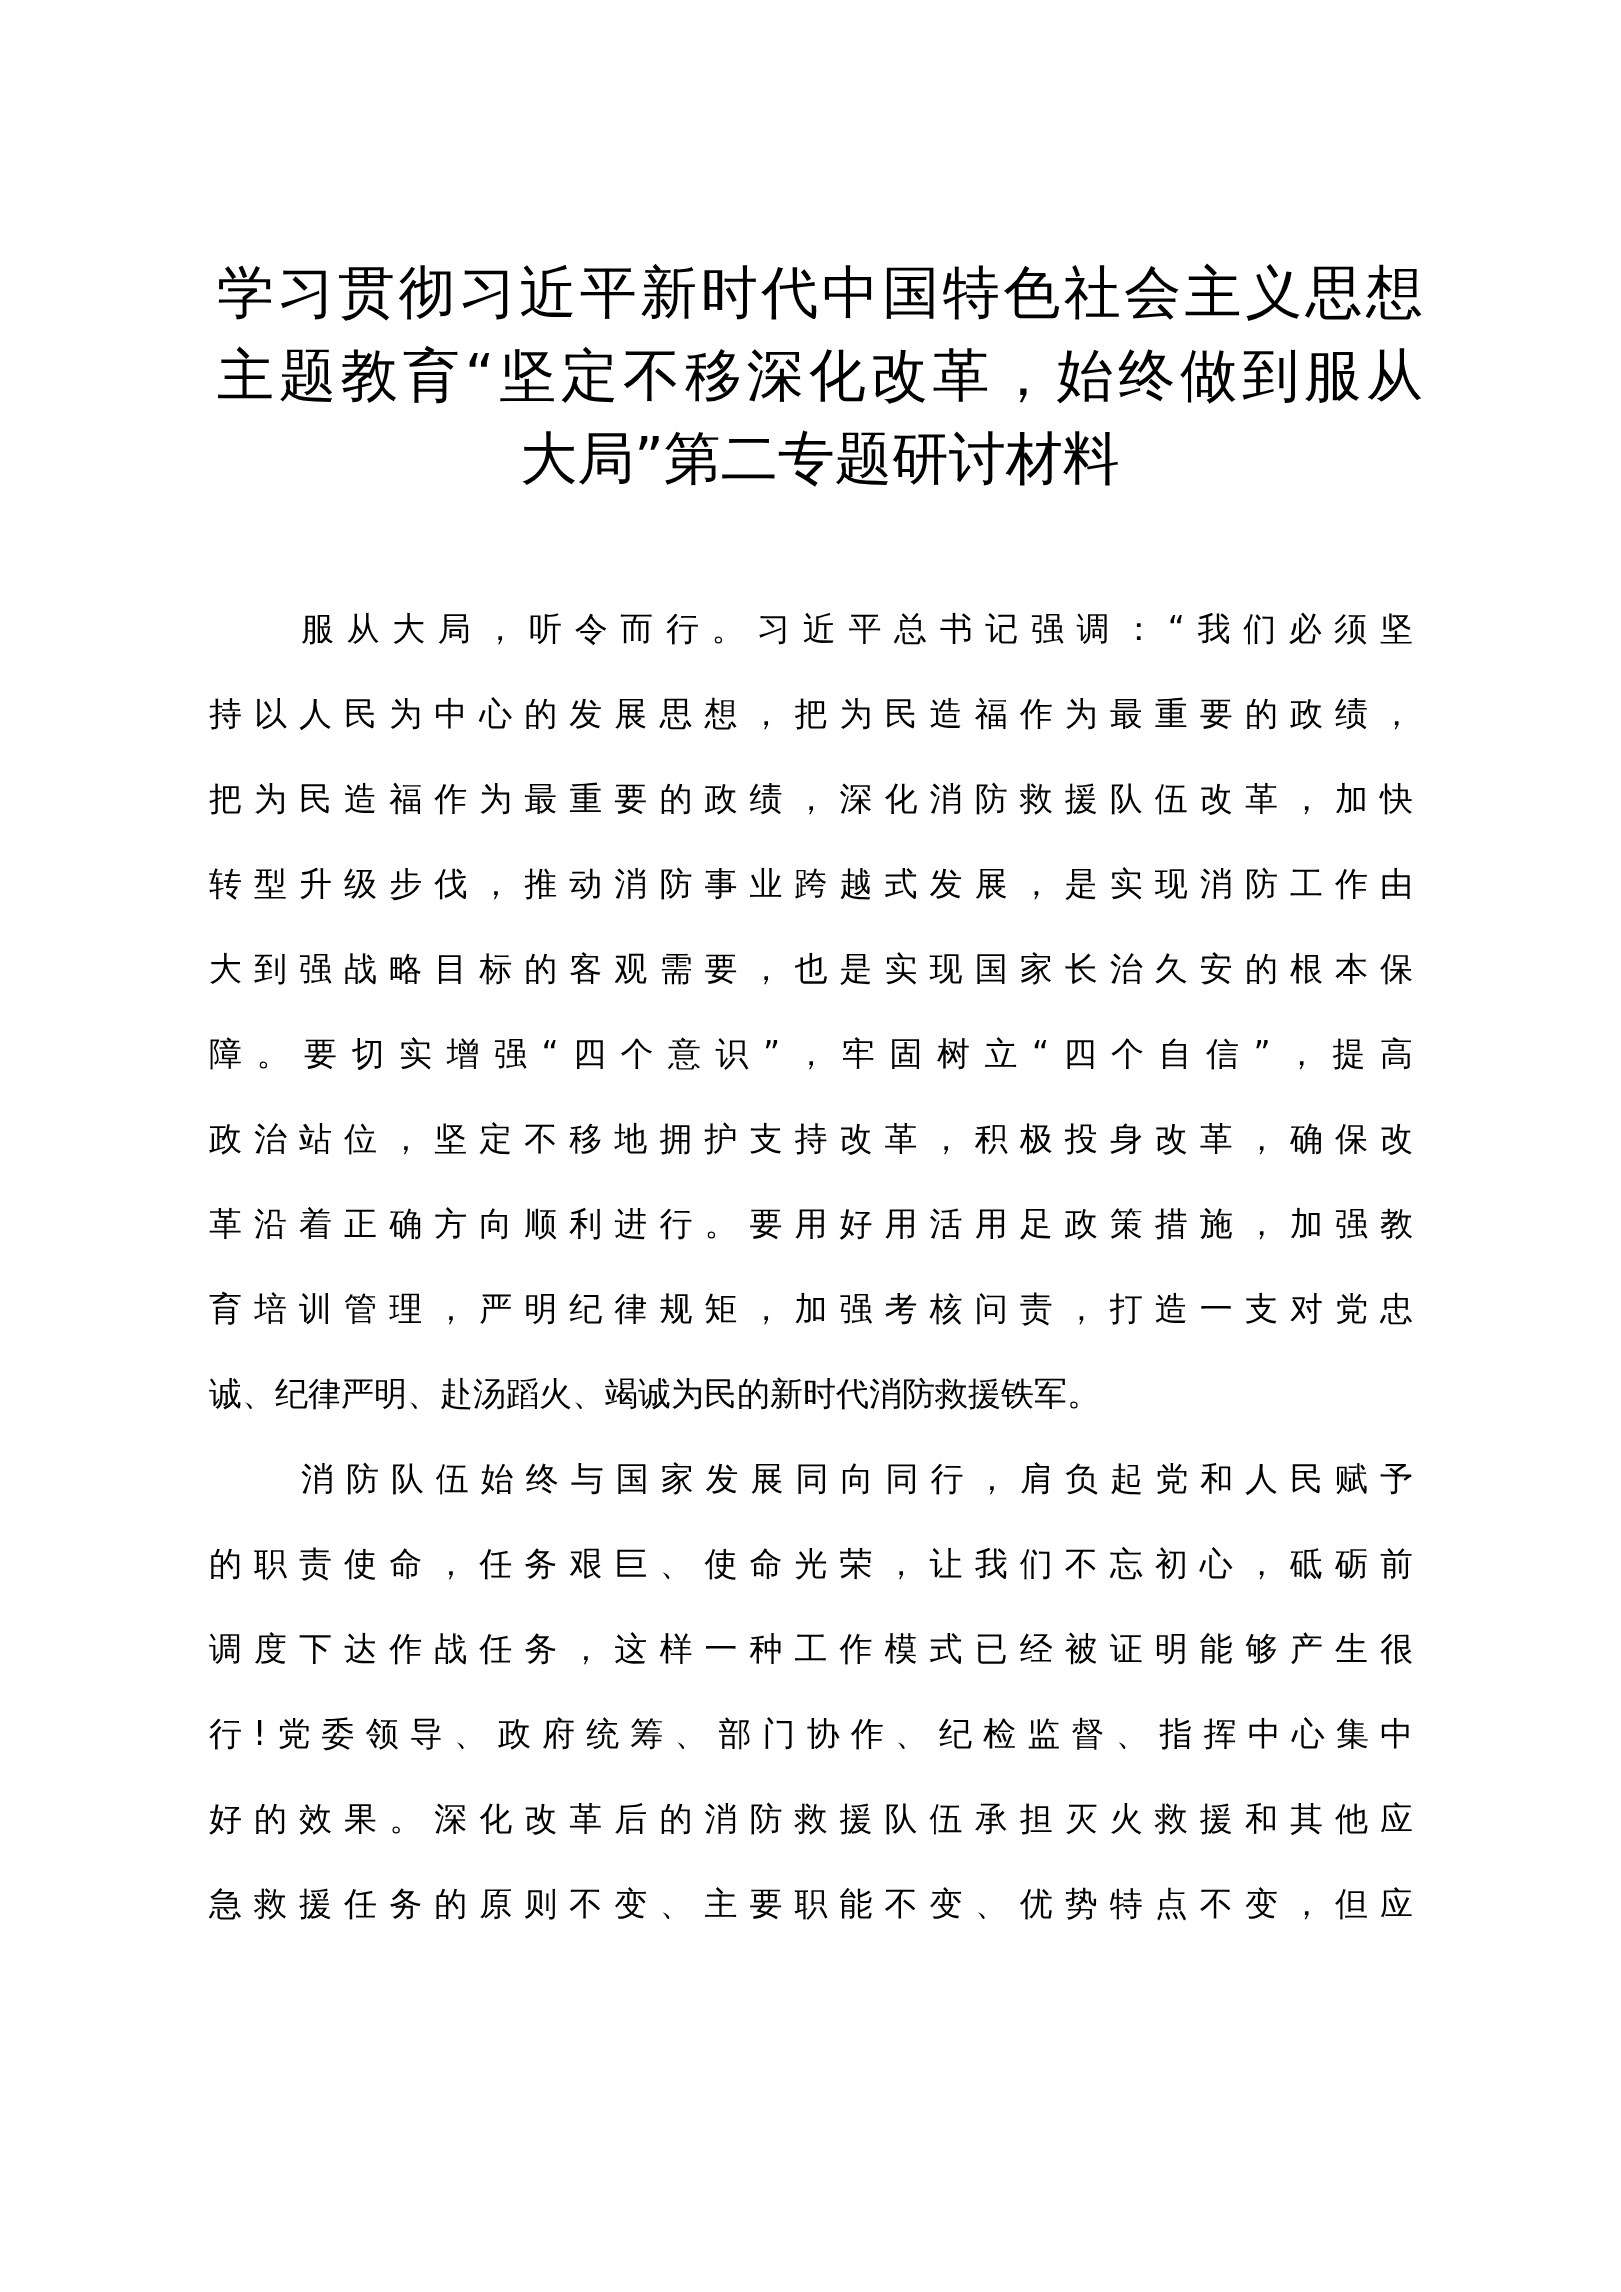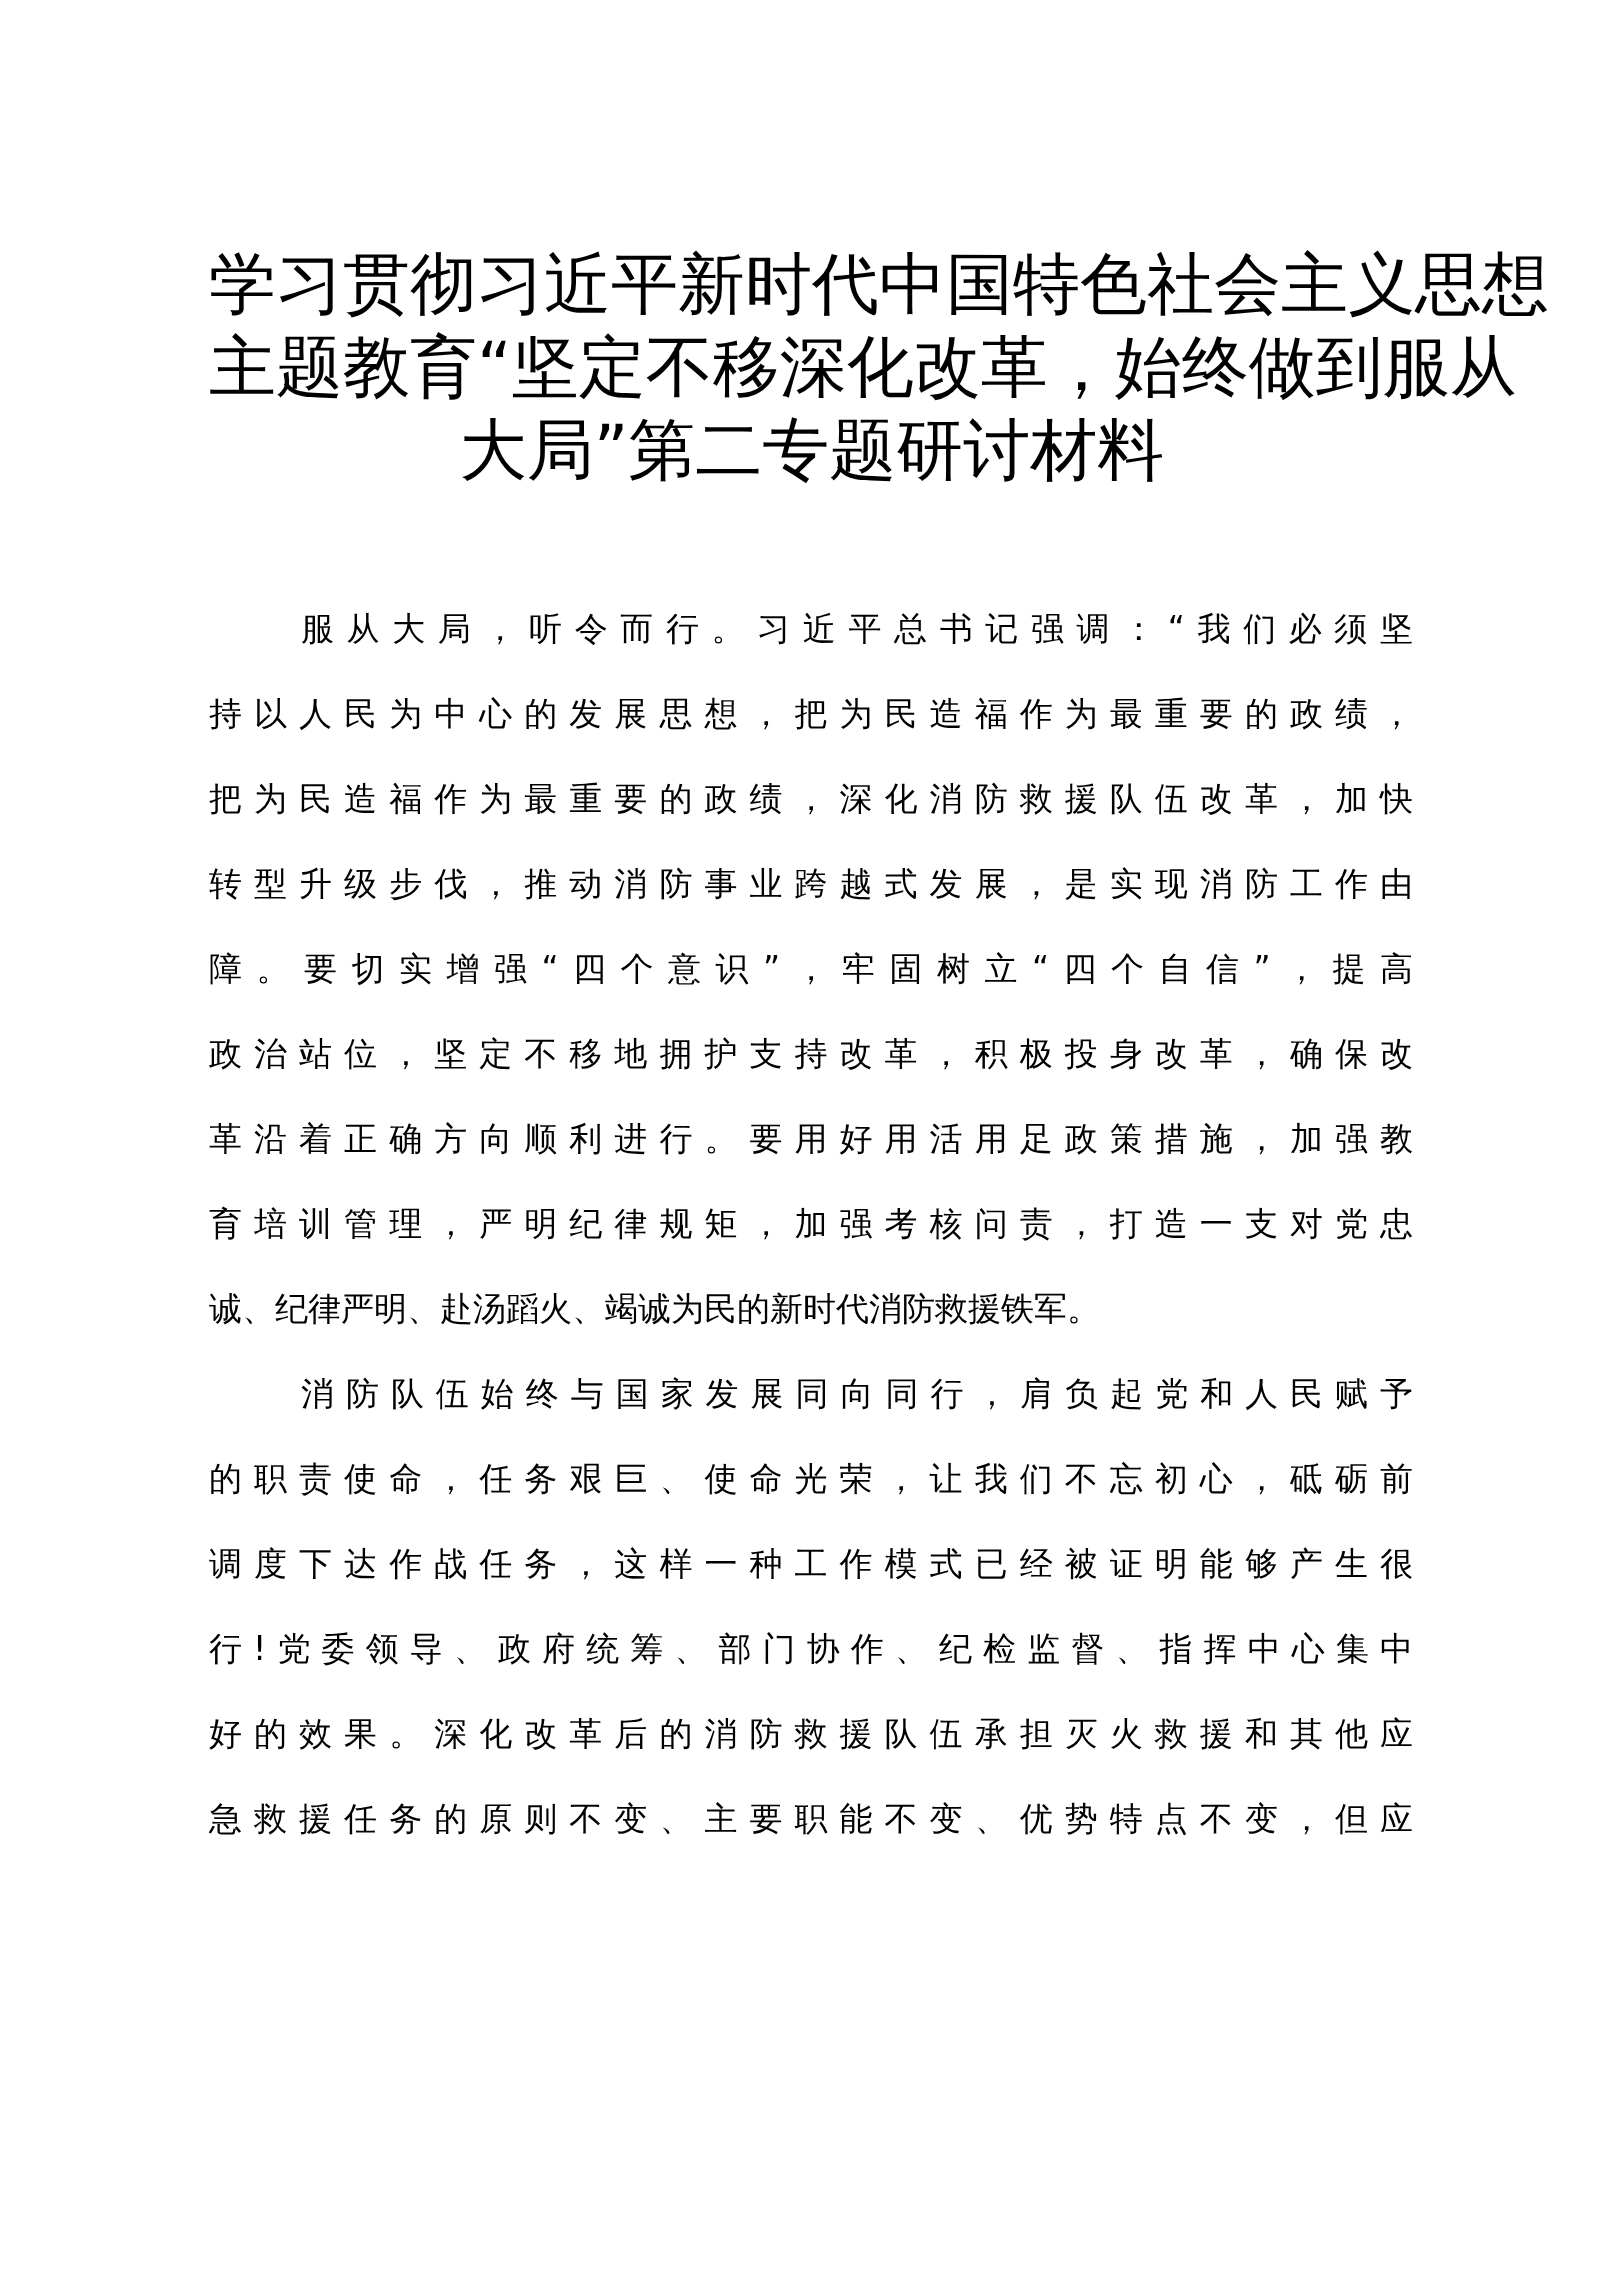--- a/index.html
+++ b/index.html
@@ -20,23 +20,23 @@
       left: 0; top: 0;
       width: 1621px;
       height: 2293px;
       background: #ffffff;
     }
     .title {
       position: absolute;
       left: 209px;
       top: 243px;
       width: 1206px;
-      margin: 0;
+      margin: 8px;
       font-weight: normal;
-      font-size: 67px;
+      font-size: 57px;
       line-height: 83px;
     }
     .title-line {
       display: block;
       height: 83px;
       white-space: nowrap;
       text-align-last: justify;
       text-align: justify;
     }
     .title-line.center {
@@ -75,20 +75,21 @@
     <span class="title-line">主题教育“坚定不移深化改革，始终做到服从</span>
     <span class="title-line center">大局”第二专题研讨材料</span>
   </h1>
 
   <div class="body">
     <div class="paragraph">
       <span class="line indent">服从大局，听令而行。习近平总书记强调：“我们必须坚</span>
       <span class="line">持以人民为中心的发展思想，把为民造福作为最重要的政绩，</span>
       <span class="line">把为民造福作为最重要的政绩，深化消防救援队伍改革，加快</span>
       <span class="line">转型升级步伐，推动消防事业跨越式发展，是实现消防工作由</span>
+      <span class="line">大到强战略目标的客观需要，也是实现国家长治久安的根本保</span>
       <span class="line">障。要切实增强“四个意识”，牢固树立“四个自信”，提高</span>
       <span class="line">政治站位，坚定不移地拥护支持改革，积极投身改革，确保改</span>
       <span class="line">革沿着正确方向顺利进行。要用好用活用足政策措施，加强教</span>
       <span class="line">育培训管理，严明纪律规矩，加强考核问责，打造一支对党忠</span>
       <span class="line last">诚、纪律严明、赴汤蹈火、竭诚为民的新时代消防救援铁军。</span>
     </div>
     <div class="paragraph">
       <span class="line indent">消防队伍始终与国家发展同向同行，肩负起党和人民赋予</span>
       <span class="line">的职责使命，任务艰巨、使命光荣，让我们不忘初心，砥砺前</span>
       <span class="line">调度下达作战任务，这样一种工作模式已经被证明能够产生很</span>

